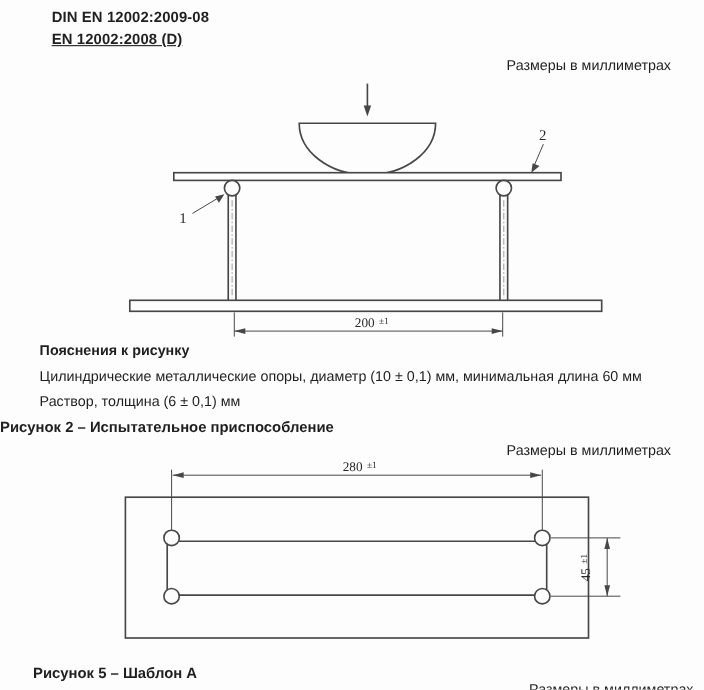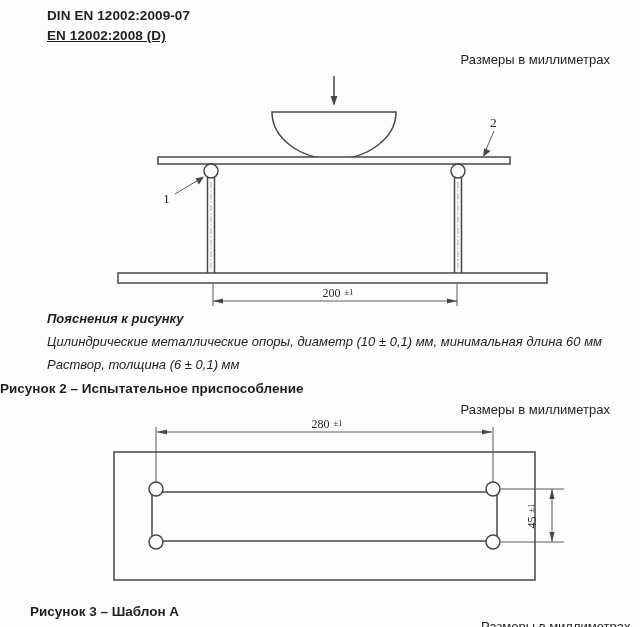--- a/index.html
+++ b/index.html
@@ -4,35 +4,35 @@
 <style>
   html,body{margin:0;padding:0;}
   body{
     width:640px;height:627px;position:relative;overflow:hidden;
     background:#fdfdfd;color:#1f1f1f;
     font-family:"Liberation Sans","DejaVu Sans",sans-serif;
   }
   .abs{position:absolute;}
   .hdr{left:47px;font-weight:bold;font-size:13.5px;line-height:14px;letter-spacing:.1px;}
   .units{right:30px;font-size:13px;text-align:right;}
-  .body-text{left:47px;font-size:13px;font-style:italic;}
+  .body-text{left:36px;font-size:13px;}
   .bold{font-weight:bold;}
   .caption{left:0;right:0;font-weight:bold;font-size:13.5px;}
   .cap3{left:30px;}
   svg{position:absolute;left:0;top:0;}
   svg text{fill:#2a2a2a;}
   .dim{font-family:"Liberation Serif","DejaVu Serif",serif;font-size:12px;}
   .tol{font-size:8.5px;}
   .callout{font-family:"Liberation Serif","DejaVu Serif",serif;font-size:13.5px;}
   .clip-note{left:481px;top:619px;font-size:13px;white-space:nowrap;}
 </style>
 </head>
 <body>
 
-<div class="abs hdr" style="top:9px;">DIN EN 12002:2009-07</div>
+<div class="abs hdr" style="top:9px;">DIN EN 12002:2009-08</div>
 <div class="abs hdr" style="top:29px;text-decoration:underline;">EN 12002:2008 (D)</div>
 
 <div class="abs units" style="top:52px;">Размеры в миллиметрах</div>
 
 <svg width="640" height="627" viewBox="0 0 640 627">
   <g stroke="#474747" stroke-width="1.5" fill="none">
 
     <g>
       <line x1="334" y1="76" x2="334" y2="99"></line>
       <polygon points="334,106 330.6,96 337.4,96" fill="#474747" stroke="none"></polygon>
@@ -116,15 +116,15 @@
 </svg>
 
 <div class="abs body-text bold" style="top:311px;">Пояснения к рисунку</div>
 <div class="abs body-text" style="top:334px;">Цилиндрические металлические опоры, диаметр (10 ± 0,1) мм, минимальная длина 60 мм</div>
 <div class="abs body-text" style="top:357px;">Раствор, толщина (6 ± 0,1) мм</div>
 
 <div class="abs caption" style="top:381px;">Рисунок 2 – Испытательное приспособление</div>
 
 <div class="abs units" style="top:402px;">Размеры в миллиметрах</div>
 
-<div class="abs caption cap3" style="top:604px;">Рисунок 3 – Шаблон А</div>
+<div class="abs caption cap3" style="top:604px;">Рисунок 5 – Шаблон А</div>
 
 <div class="abs clip-note">Размеры в миллиметрах</div>
 
 </body></html>

